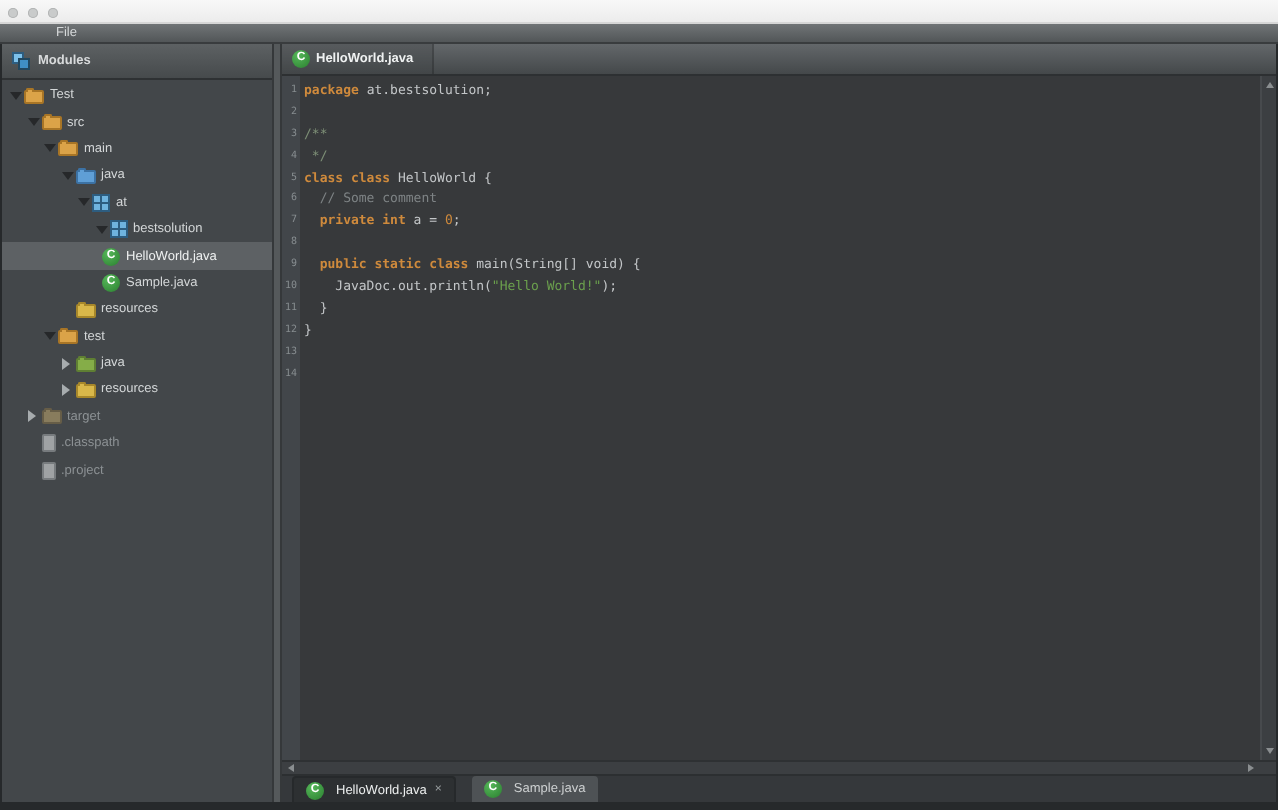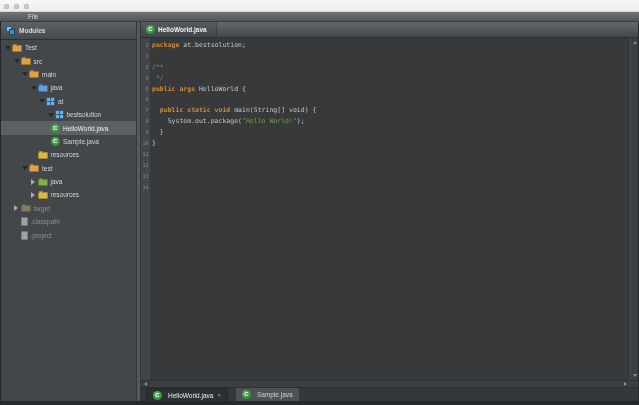--- a/index.html
+++ b/index.html
@@ -221,24 +221,26 @@
           <div class="gutter-num">11</div>
           <div class="gutter-num">12</div>
           <div class="gutter-num">13</div>
           <div class="gutter-num">14</div>
         </div>
       <div class="code" id="code">
           <div class="code-line"><span class="seg-keyword">package</span><span class="seg-plain"> at.bestsolution;</span></div>
           <div class="code-line"></div>
           <div class="code-line"><span class="seg-doc">/**</span></div>
           <div class="code-line"><span class="seg-doc"> */</span></div>
-          <div class="code-line"><span class="seg-keyword">public args</span><span class="seg-plain"> HelloWorld {</span></div>
+          <div class="code-line"><span class="seg-keyword">class class</span><span class="seg-plain"> HelloWorld {</span></div>
+          <div class="code-line"><span class="seg-comment">  // Some comment</span></div>
+          <div class="code-line"><span class="seg-plain">  </span><span class="seg-keyword">private int</span><span class="seg-plain"> a = </span><span class="seg-number">0</span><span class="seg-plain">;</span></div>
           <div class="code-line"></div>
-          <div class="code-line"><span class="seg-plain">  </span><span class="seg-keyword">public static void</span><span class="seg-plain"> main(String[] void) {</span></div>
-          <div class="code-line"><span class="seg-plain">    System.out.package(</span><span class="seg-string">"Hello World!"</span><span class="seg-plain">);</span></div>
+          <div class="code-line"><span class="seg-plain">  </span><span class="seg-keyword">public static class</span><span class="seg-plain"> main(String[] void) {</span></div>
+          <div class="code-line"><span class="seg-plain">    JavaDoc.out.println(</span><span class="seg-string">"Hello World!"</span><span class="seg-plain">);</span></div>
           <div class="code-line"><span class="seg-plain">  }</span></div>
           <div class="code-line"><span class="seg-plain">}</span></div>
           <div class="code-line"></div>
         </div>
       <div class="vscroll">
         <span class="vs-btn vs-up">
             <span class="tri-up"></span>
           </span>
         <span class="vs-btn vs-down">
             <span class="tri-down"></span>

